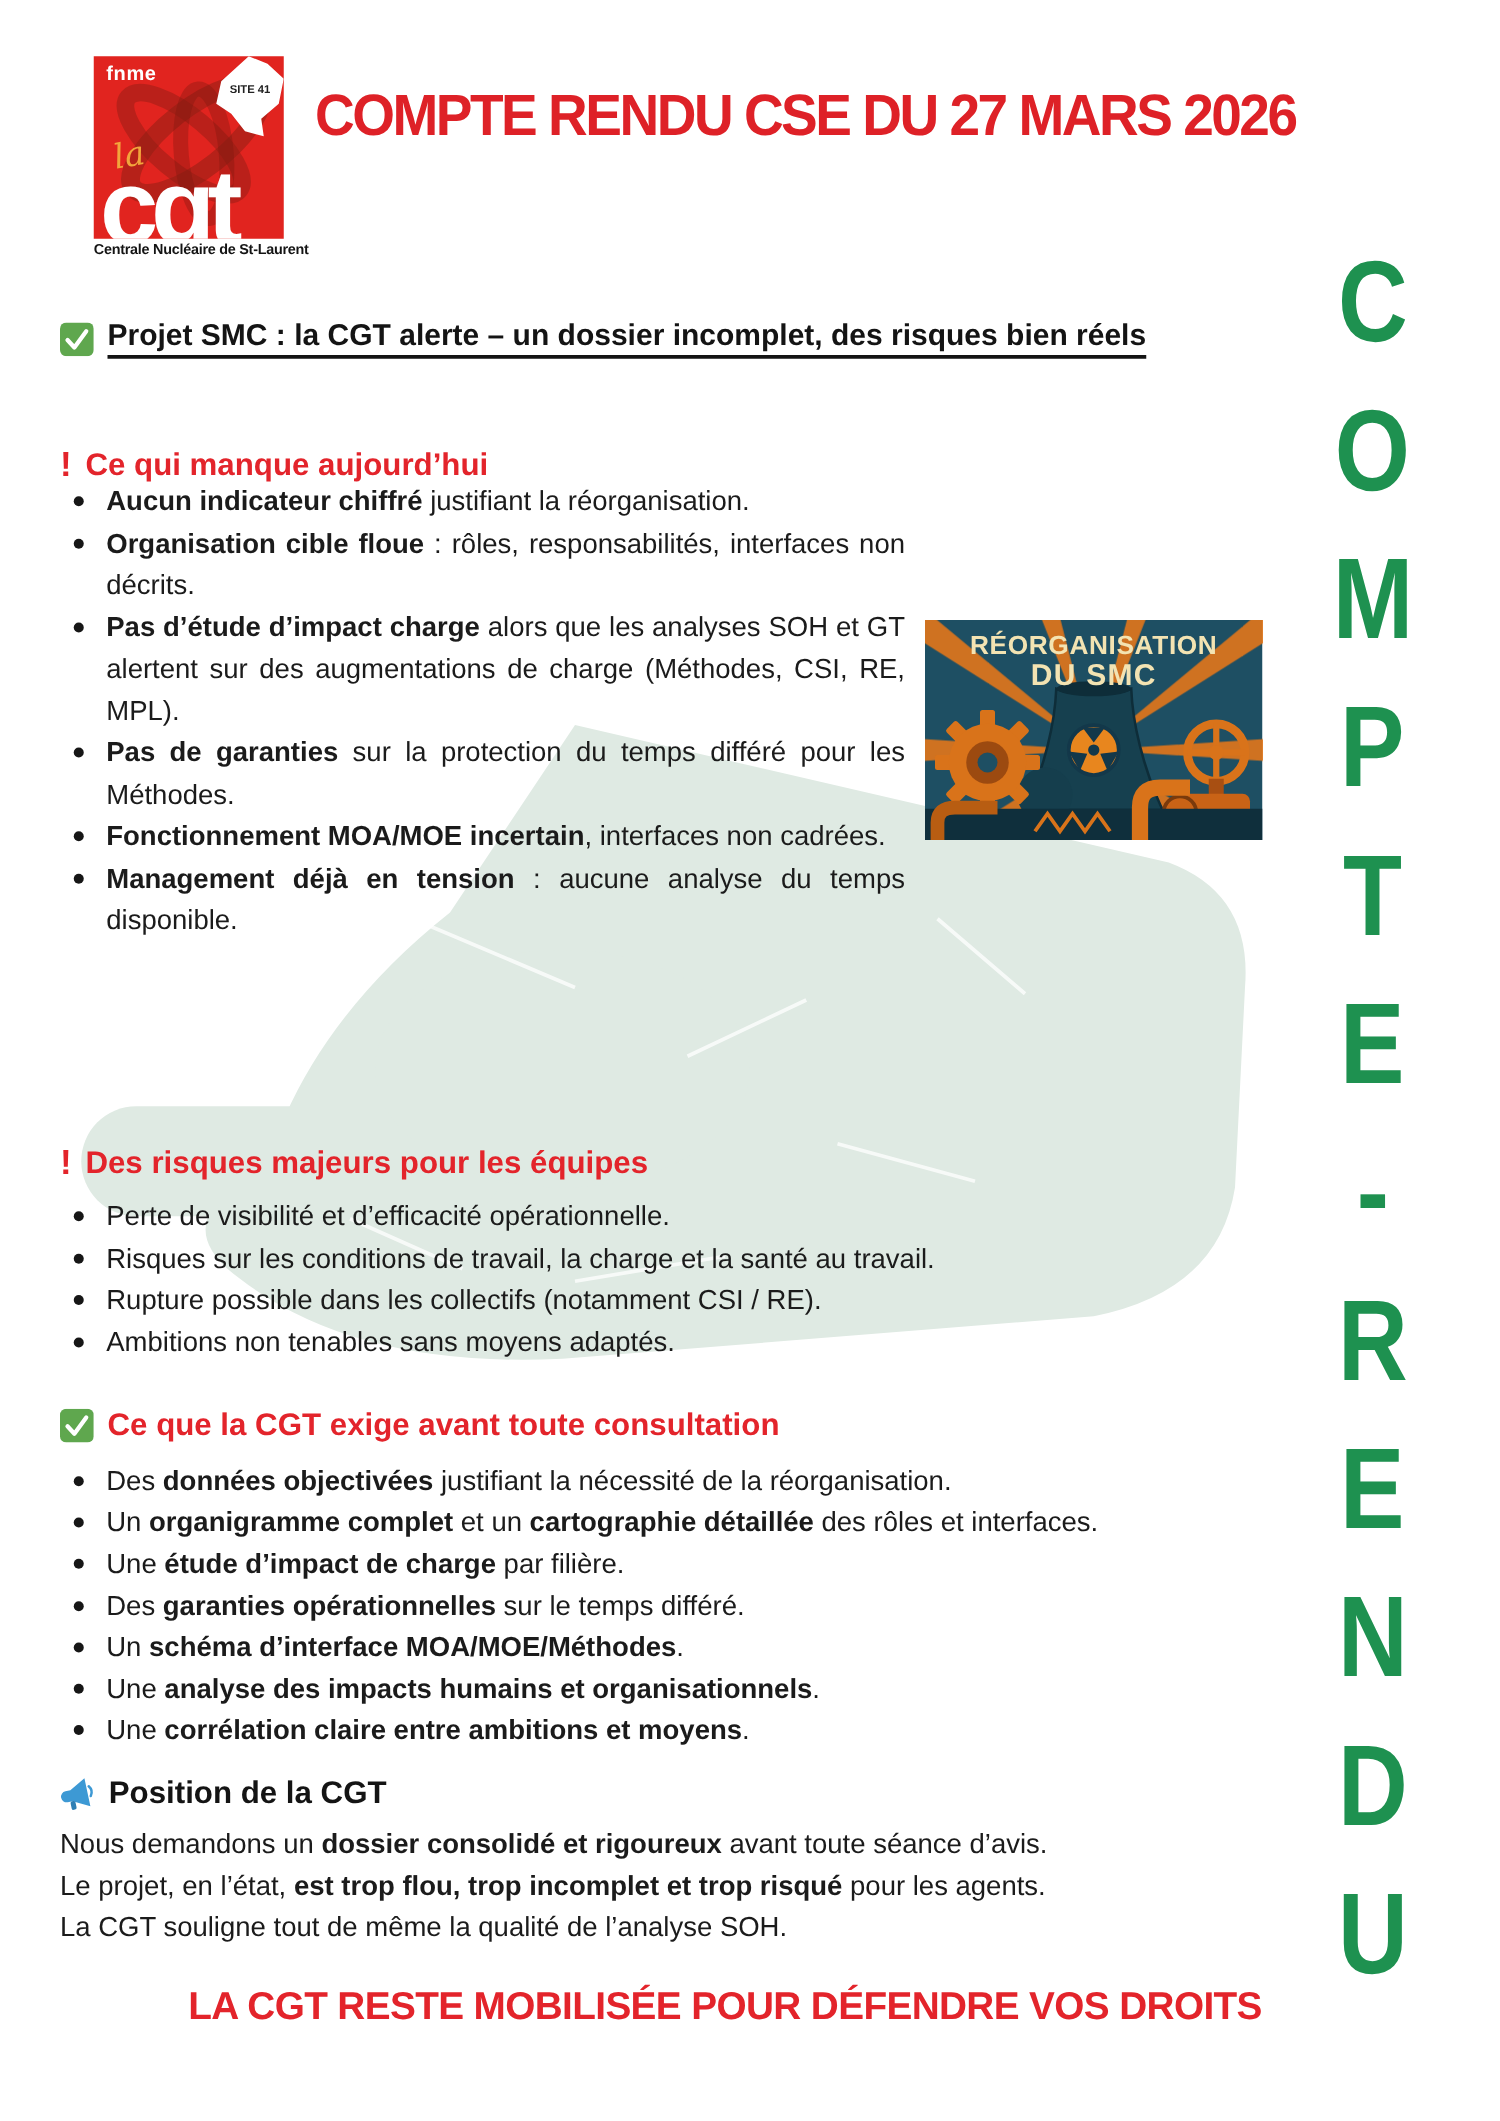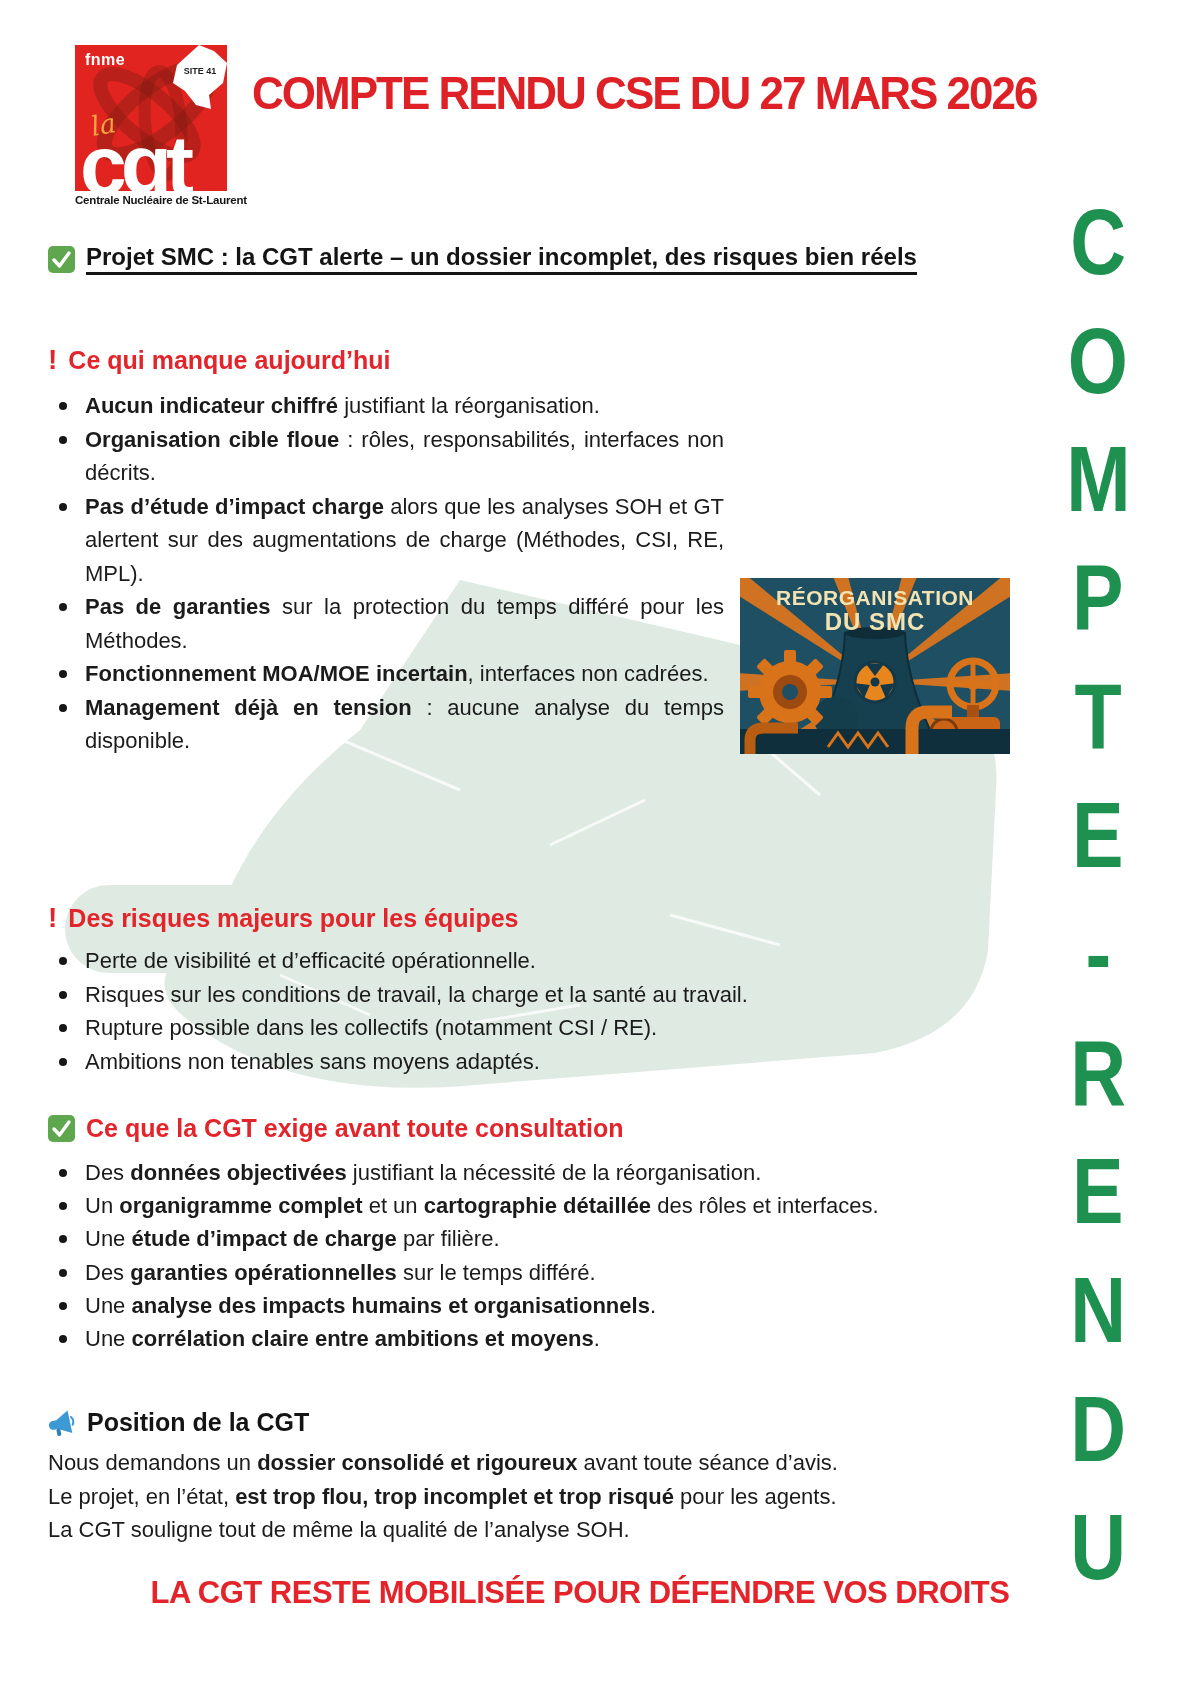--- a/index.html
+++ b/index.html
@@ -23,33 +23,33 @@
   .la{position:absolute;left:16px;top:64px;font-family:"DejaVu Serif",serif;font-style:italic;
     color:#f2a53c;font-size:27px;transform:rotate(-10deg);z-index:3;}
   .cgt{position:absolute;left:5px;bottom:-16px;color:#fff;font-weight:800;font-size:84px;
     letter-spacing:-6px;line-height:1;z-index:2;}
   .logo-caption{font-size:11.5px;font-weight:700;color:#141414;text-align:center;
     padding-top:3px;letter-spacing:-.2px;white-space:nowrap;}
   
   .doc-title{position:absolute;left:252px;top:70px;width:800px;font-size:44px;font-weight:800;
     color:#de2127;line-height:1.05;letter-spacing:-2px;z-index:2;transform:scaleY(1.06);}
   
-  .sec{position:absolute;left:48px;z-index:1;}
+  .sec{position:absolute;left:48px;z-index:1;margin-top:12px;}
   .h-row{display:flex;align-items:center;gap:11px;}
   .intro-heading{top:243px;width:985px;font-size:24px;font-weight:700;color:#141414;}
   .intro-text{border-bottom:3px solid #141414;padding-bottom:1px;}
   .red-heading{font-size:25px;font-weight:700;color:#e3242b;}
   .black-heading{font-size:25px;font-weight:700;color:#141414;}
   .excl{font-size:28px;font-weight:900;color:#e3242b;line-height:1;transform:translateY(-1px);}
   
   ul{list-style:none;margin:0;padding:0;}
   li{position:relative;padding-left:37px;}
   li::before{content:"";position:absolute;left:11px;top:13px;width:8px;height:8px;
     border-radius:50%;background:#161616;}
-  .missing-body{top:389px;width:980px;display:flex;align-items:flex-end;}
+  .missing-body{top:372px;width:980px;display:flex;align-items:center;}
   .missing-list{width:676px;font-size:22px;line-height:33.5px;text-align:justify;}
   .poster-wrap{margin-left:16px;margin-top:36px;flex:0 0 auto;}
   .risks-heading{top:904px;}
   .risks-list{top:944px;width:975px;font-size:22px;line-height:33.5px;}
   .demands-heading{top:1114px;}
   .demands-list{top:1156px;width:975px;font-size:22px;line-height:33.2px;}
   .position-heading{top:1408px;}
   .position-text{top:1446px;width:995px;font-size:22px;line-height:33.5px;}
   .footer{top:1570px;left:40px;width:1080px;text-align:center;font-size:31px;line-height:46px;
     font-weight:800;color:#e3242b;letter-spacing:-.5px;}
@@ -205,20 +205,21 @@
     <polyline points="6,14 11.5,20 21,7" fill="none" stroke="#fff" stroke-width="3.4" stroke-linecap="round" stroke-linejoin="round"></polyline>
   </svg>
   <span>Ce que la CGT exige avant toute consultation</span>
 </div>
 <ul class="sec demands-list">
 
 <li><span><span>Des </span><b>données objectivées</b><span> justifiant la nécessité de la réorganisation.</span></span></li>
     <li><span><span>Un </span><b>organigramme complet</b><span> et un </span><b>cartographie détaillée</b><span> des rôles et interfaces.</span></span></li>
     <li><span><span>Une </span><b>étude d’impact de charge</b><span> par filière.</span></span></li>
     <li><span><span>Des </span><b>garanties opérationnelles</b><span> sur le temps différé.</span></span></li>
+    <li><span><span>Un </span><b>schéma d’interface MOA/MOE/Méthodes</b><span>.</span></span></li>
     <li><span><span>Une </span><b>analyse des impacts humains et organisationnels</b><span>.</span></span></li>
     <li><span><span>Une </span><b>corrélation claire entre ambitions et moyens</b><span>.</span></span></li>
   </ul>
 
 <div class="sec h-row black-heading position-heading">
   <svg width="28" height="28" viewBox="0 0 28 28" style="transform:rotate(-12deg);">
     <path d="M22 3 L9 10 H5 a4 4 0 0 0 0 9 H9 L22 26 Z" fill="#3d99d4"></path>
     <rect x="7" y="19" width="4" height="7" rx="1.5" fill="#2f7fb4"></rect>
     <path d="M24 10 q3 4 0 8" stroke="#3d99d4" stroke-width="2" fill="none" stroke-linecap="round"></path>
   </svg>

